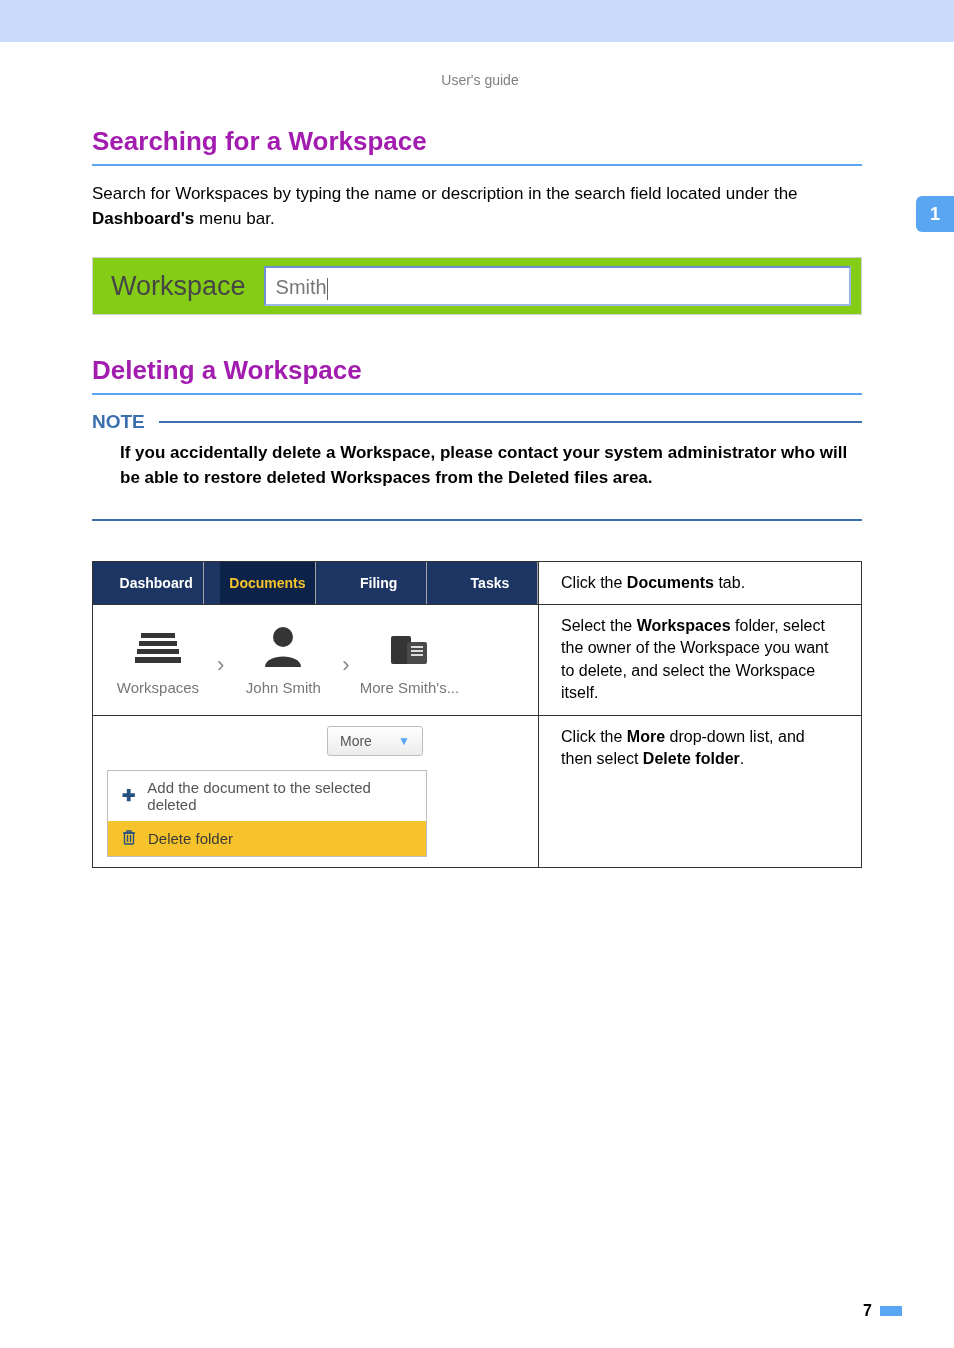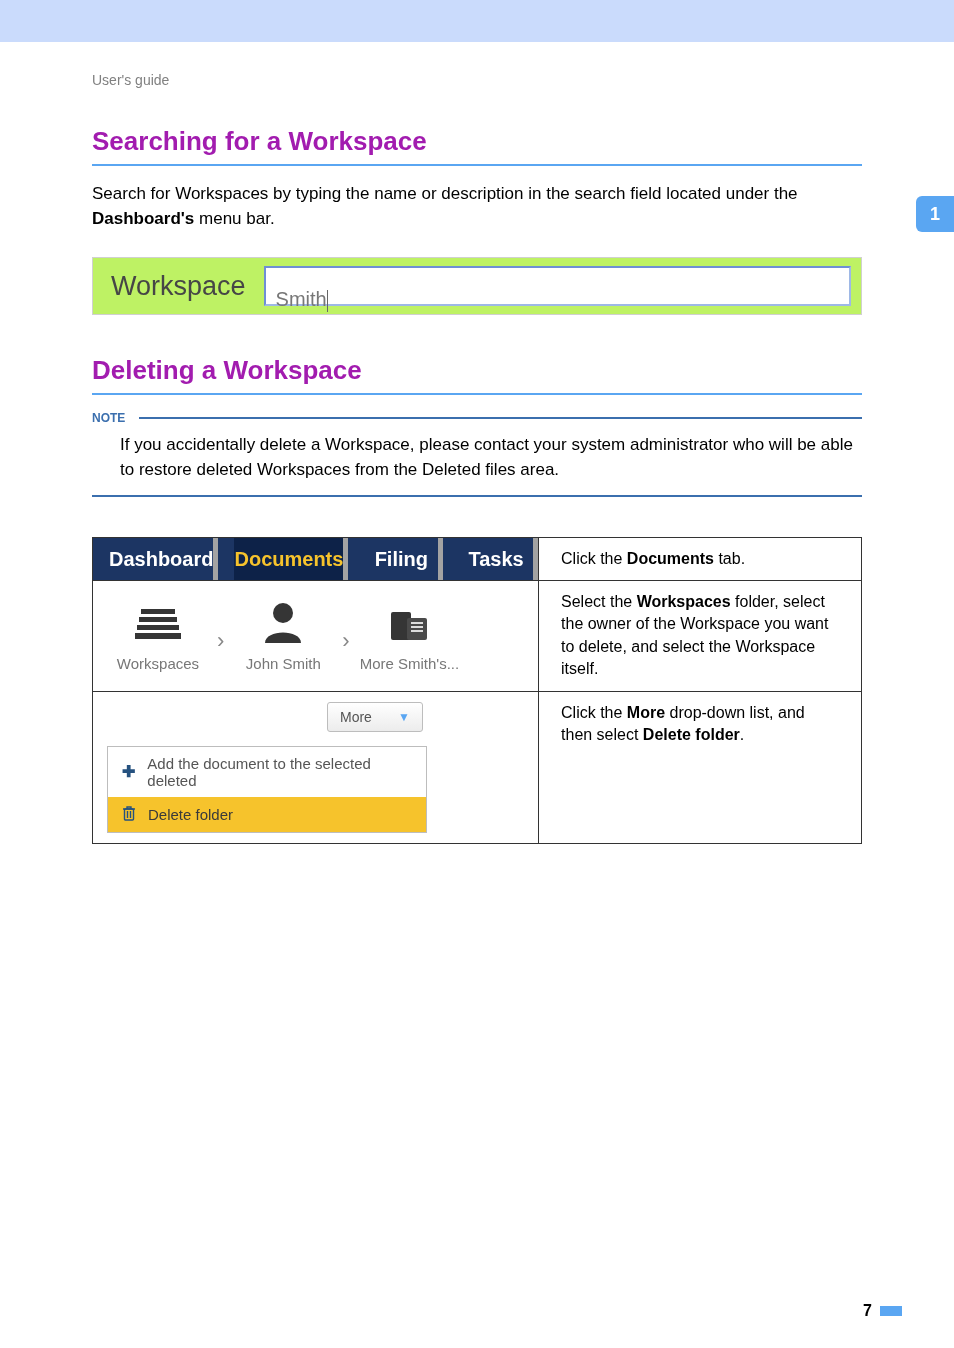--- a/index.html
+++ b/index.html
@@ -25,21 +25,21 @@
     color: #fff;
     font-size: 18px;
     text-align: center;
     line-height: 36px;
     font-weight: bold;
   }
   .content {
     padding: 30px 92px 0 92px;
   }
   .header-meta {
-    text-align: left;
+    text-align: center;
     color: #808080;
     font-size: 14px;
     margin-bottom: 38px;
     margin-right: -6px;
   }
   h2.section-title {
     font-size: 26px;
     font-weight: bold;
     color: #a21caf;
     border-bottom: 2px solid #5aa6f2;
@@ -51,71 +51,72 @@
     line-height: 1.45;
     color: #000;
     margin-bottom: 26px;
   }
   .body-text b { font-weight: bold; }
 
   
   .workspace-search {
     display: flex;
     align-items: center;
-    background: #bef264;
+    background: #84cc16;
     border: 1px solid #d0d0d0;
     padding: 8px 10px;
     margin-bottom: 40px;
   }
   .workspace-search .label {
     font-size: 27px;
     color: #464646;
     padding: 2px 18px 2px 8px;
   }
   .workspace-search .field {
     flex: 1;
     background: #fff;
     border: 2px solid #9eb8e6;
     border-top-color:#6e8fd5;
     border-left-color:#6e8fd5;
-    padding: 18px 10px;
+    padding: 6px 10px;
     font-size: 20px;
     color: #777;
     height: 40px;
     line-height: 26px;
   }
   .workspace-search .field::after{
     content:"";
     display:inline-block;
     width:1px;height:22px;background:#666;vertical-align:middle;margin-left:0px;
   }
 
   .note-block { margin-bottom: 40px; }
   .note-head {
     display: flex;
     align-items: center;
     margin-bottom: 6px;
   }
   .note-head .word {
-    font-size: 12px;
+    font-size: 19px;
     font-weight: bold;
     color: #3b6fae;
     padding-right: 14px;
     text-align: right;
   }
   .note-head .line {
     flex: 1;
     height: 2px;
     background: #3b6fae;
   }
   .note-body {
-    padding: 2px 0 12px 28px;
+    padding: 2px 0 28px 28px;
     font-size: 17px;
     line-height: 1.45;
     border-bottom: 2px solid #3b6fae;
+    font-weight: bold;
   }
 
   
   .steps {
     border-collapse: collapse;
     width: 100%;
     margin-top: 2px;
   }
   .steps td {
     border: 1px solid #333;
@@ -128,25 +129,25 @@
 
   
   .tabbar {
     display: flex;
     background: #1c3563;
     height: 42px;
   }
   .tabbar .tab {
     flex: 1;
     text-align: center;
-    font-size: 20px;
+    font-size: 14px;
     font-weight: bold;
     color: #fff;
     line-height: 42px;
-    border-right: 5px solid #a3a3a3;
+    border-right: 1px solid #a3a3a3;
     margin-left: 16px;
   }
   .tabbar .tab.active {
     background: #0d2248;
     color: #f6c32c;
     font-weight: bold;
   }
 
   
   .breadcrumbs {

